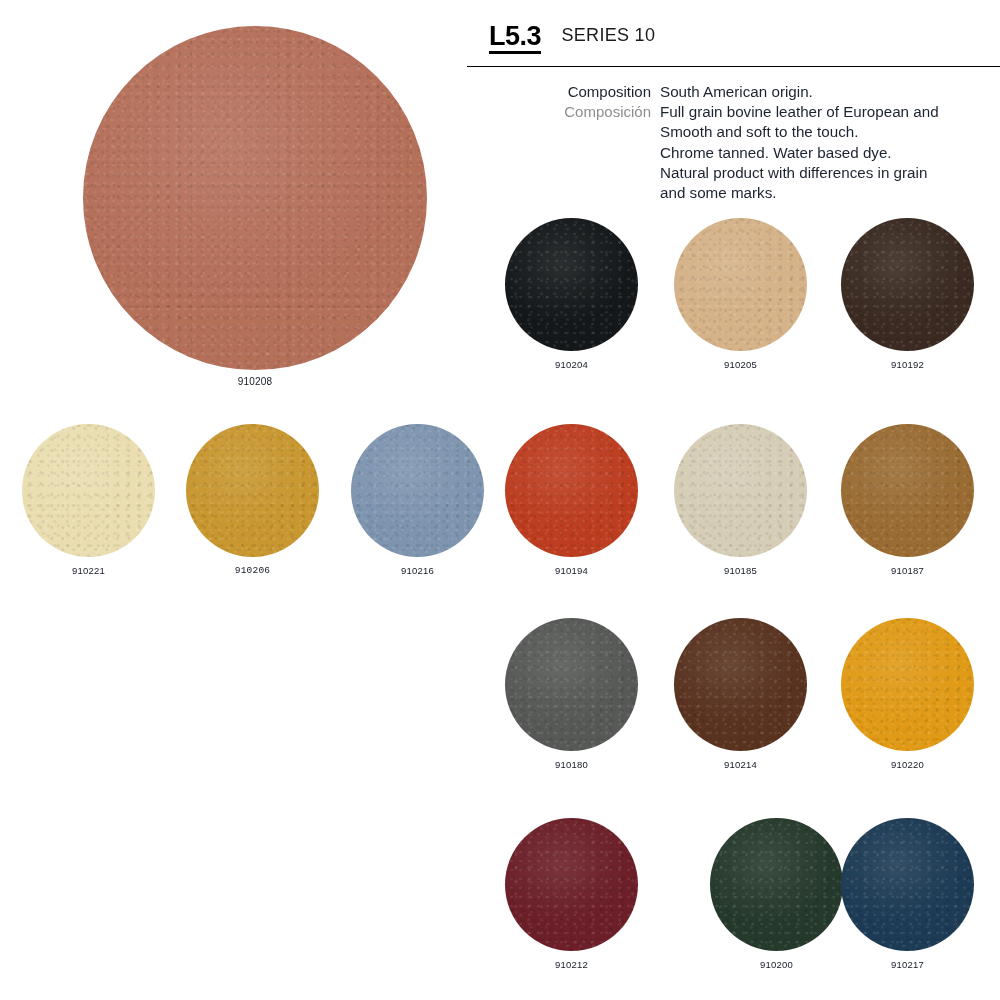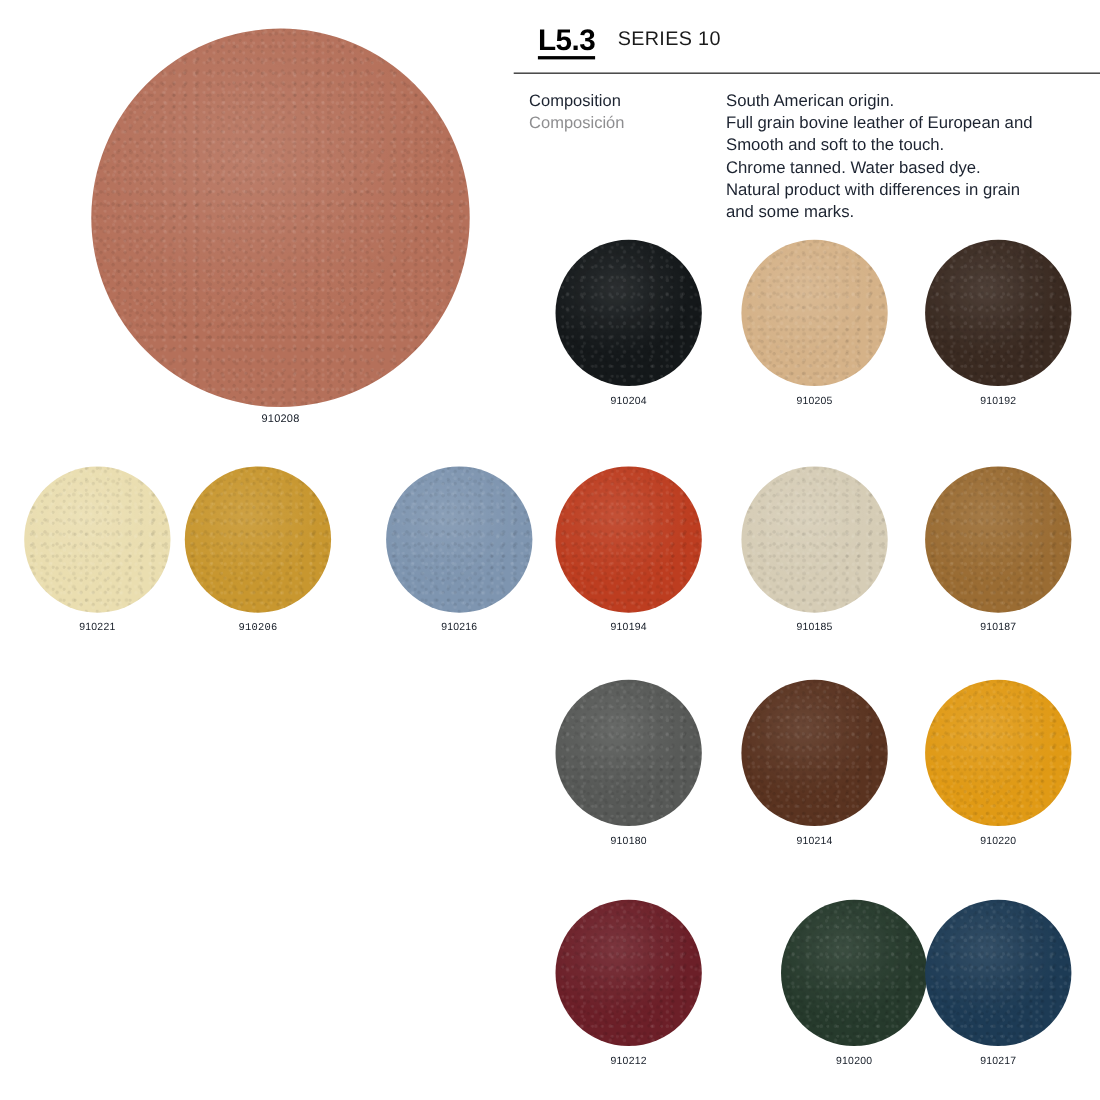--- a/index.html
+++ b/index.html
@@ -57,20 +57,21 @@
     position: absolute;
     left: 481px;
     top: 82px;
     width: 519px;
   }
   .comp-label-col {
     position: absolute;
     left: 0;
     top: 0;
     width: 170px;
+    text-align: right;
   }
   .comp-label-en {
     font-size: 15px;
     color: #1c2330;
     line-height: 20px;
   }
   .comp-label-es {
     font-size: 15px;
     color: #8e8e90;
     line-height: 20px;
@@ -182,21 +183,21 @@
       <div class="swatch-label">910205</div>
     </div>
     <div class="swatch sm" style="left: 841px; top: 218px;">
       <div class="disc" style="background: rgb(58, 42, 33);"></div>
       <div class="swatch-label">910192</div>
     </div>
     <div class="swatch sm" style="left: 22px; top: 424px;">
       <div class="disc" style="background: rgb(234, 222, 176);"></div>
       <div class="swatch-label">910221</div>
     </div>
-    <div class="swatch sm" style="left: 168px; top: 424px; font-family: Liberation Mono, monospace;">
+    <div class="swatch sm" style="left: 186px; top: 424px; font-family: Liberation Mono, monospace;">
       <div class="disc" style="background: rgb(200, 151, 47);"></div>
       <div class="swatch-label">910206</div>
     </div>
     <div class="swatch sm" style="left: 351px; top: 424px;">
       <div class="disc" style="background: rgb(126, 149, 176);"></div>
       <div class="swatch-label">910216</div>
     </div>
     <div class="swatch sm" style="left: 505px; top: 424px;">
       <div class="disc" style="background: rgb(189, 61, 32);"></div>
       <div class="swatch-label">910194</div>

